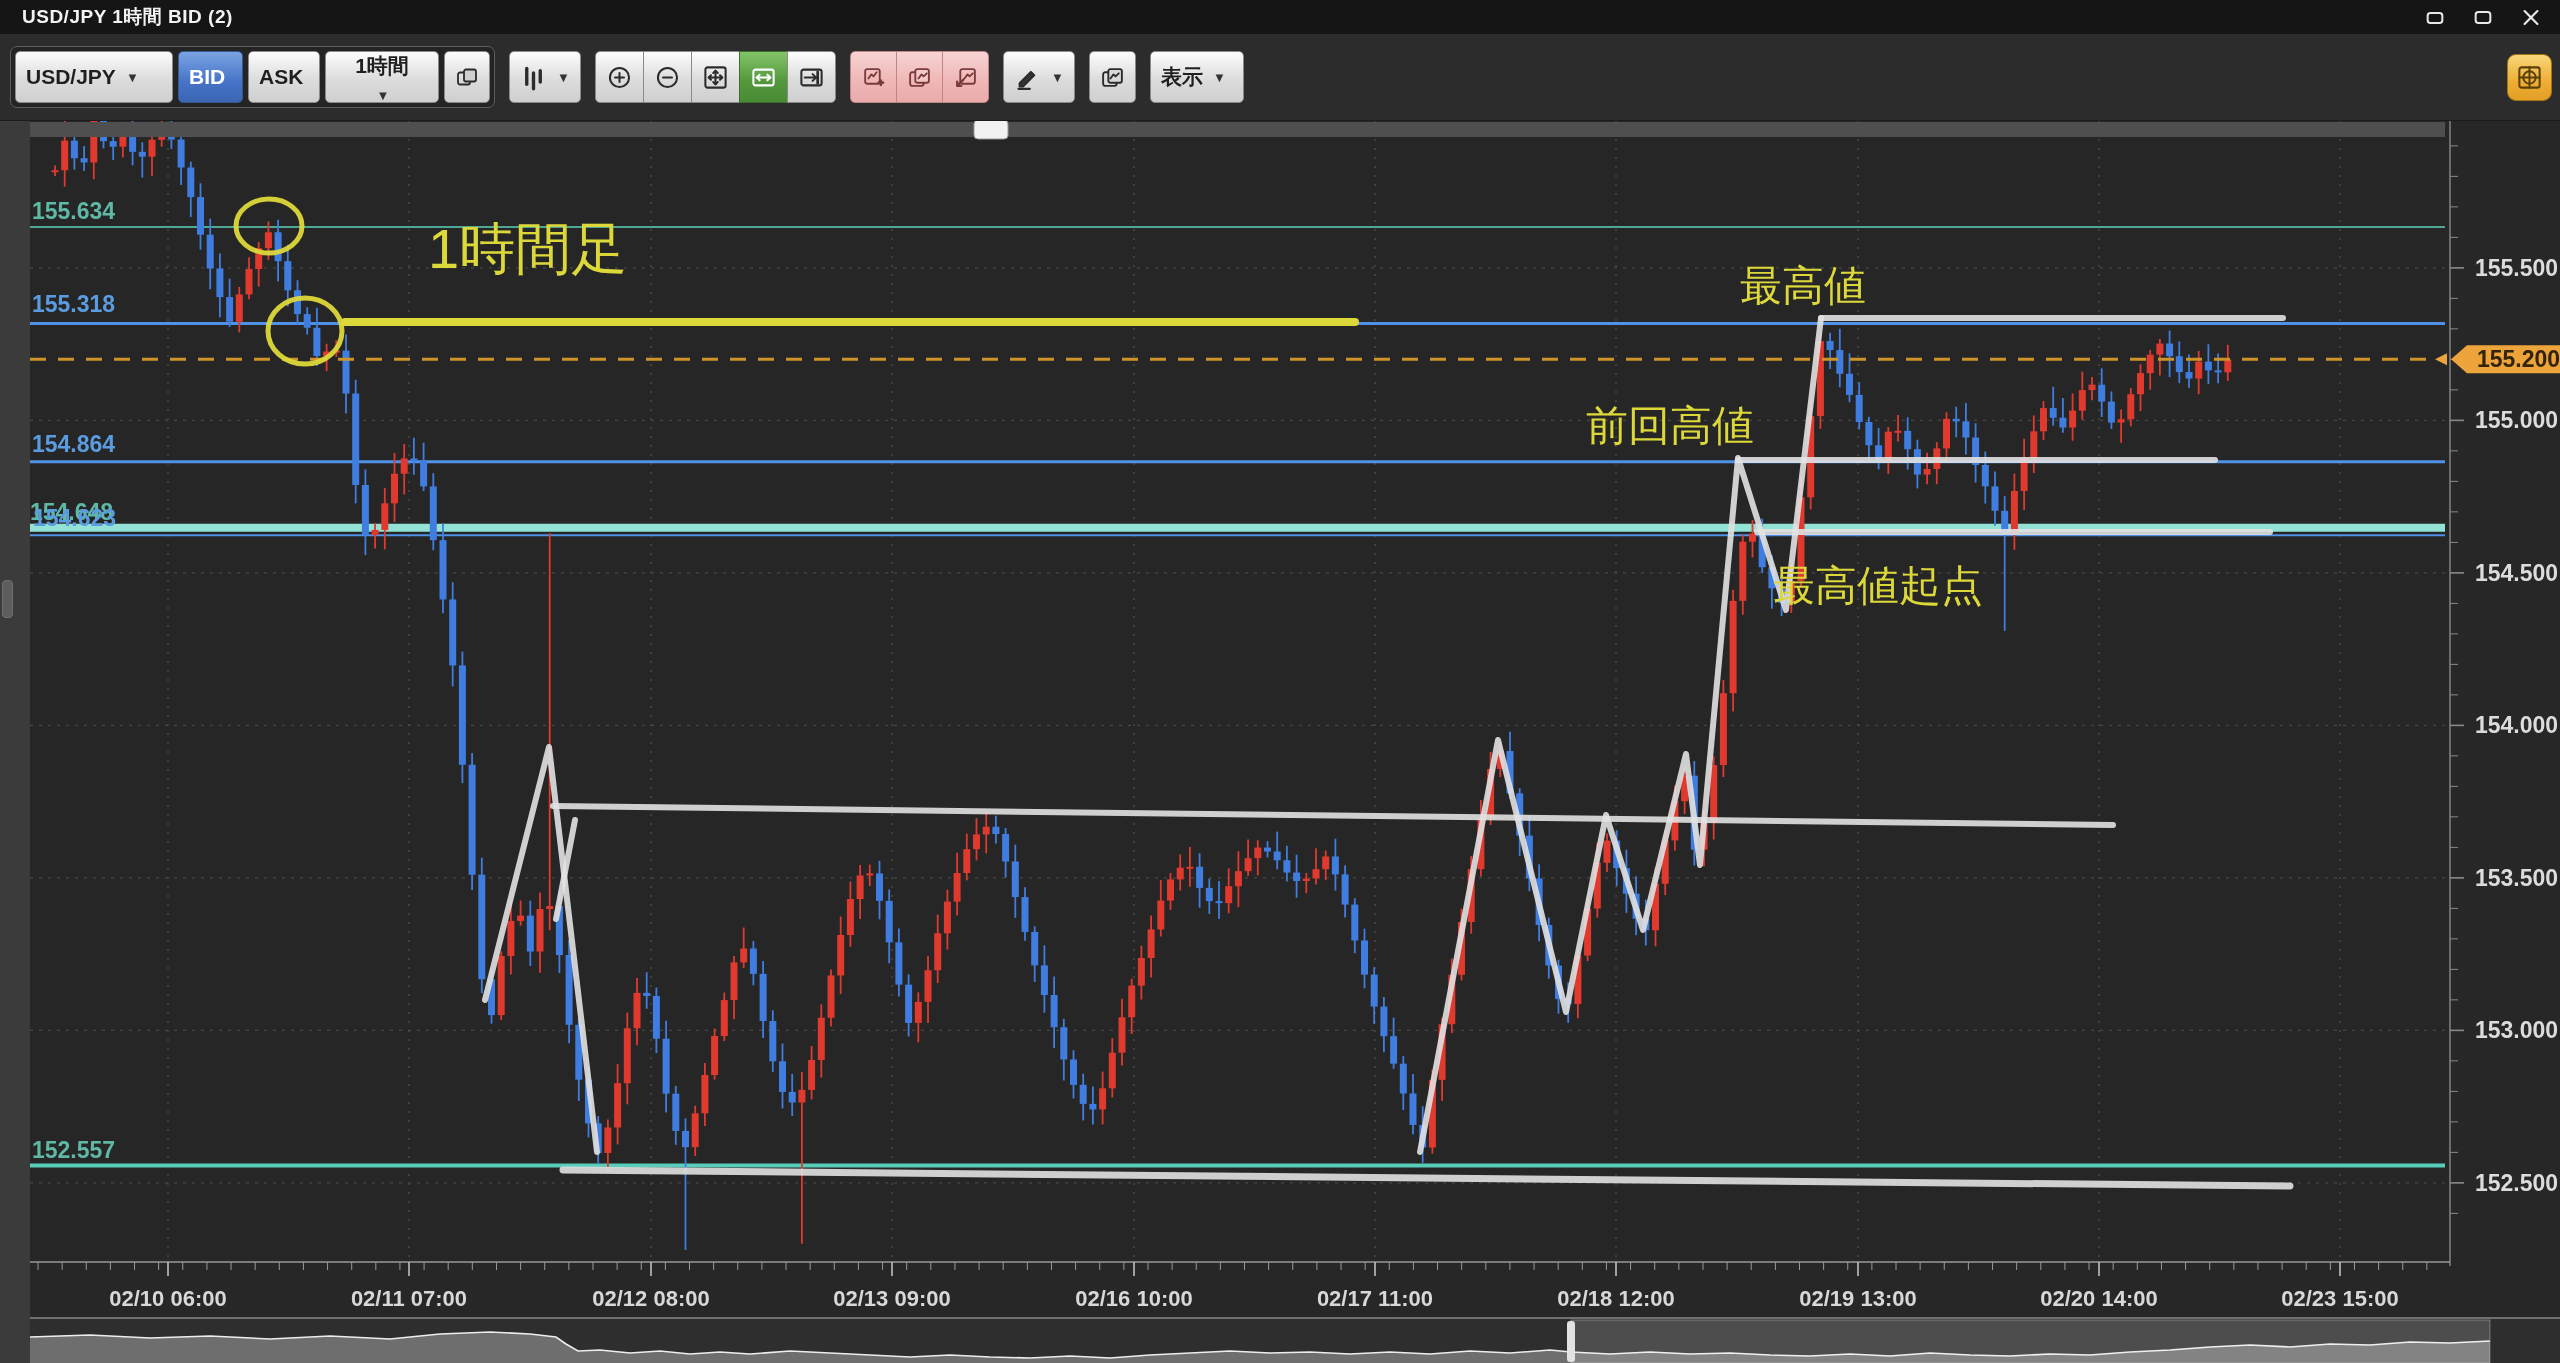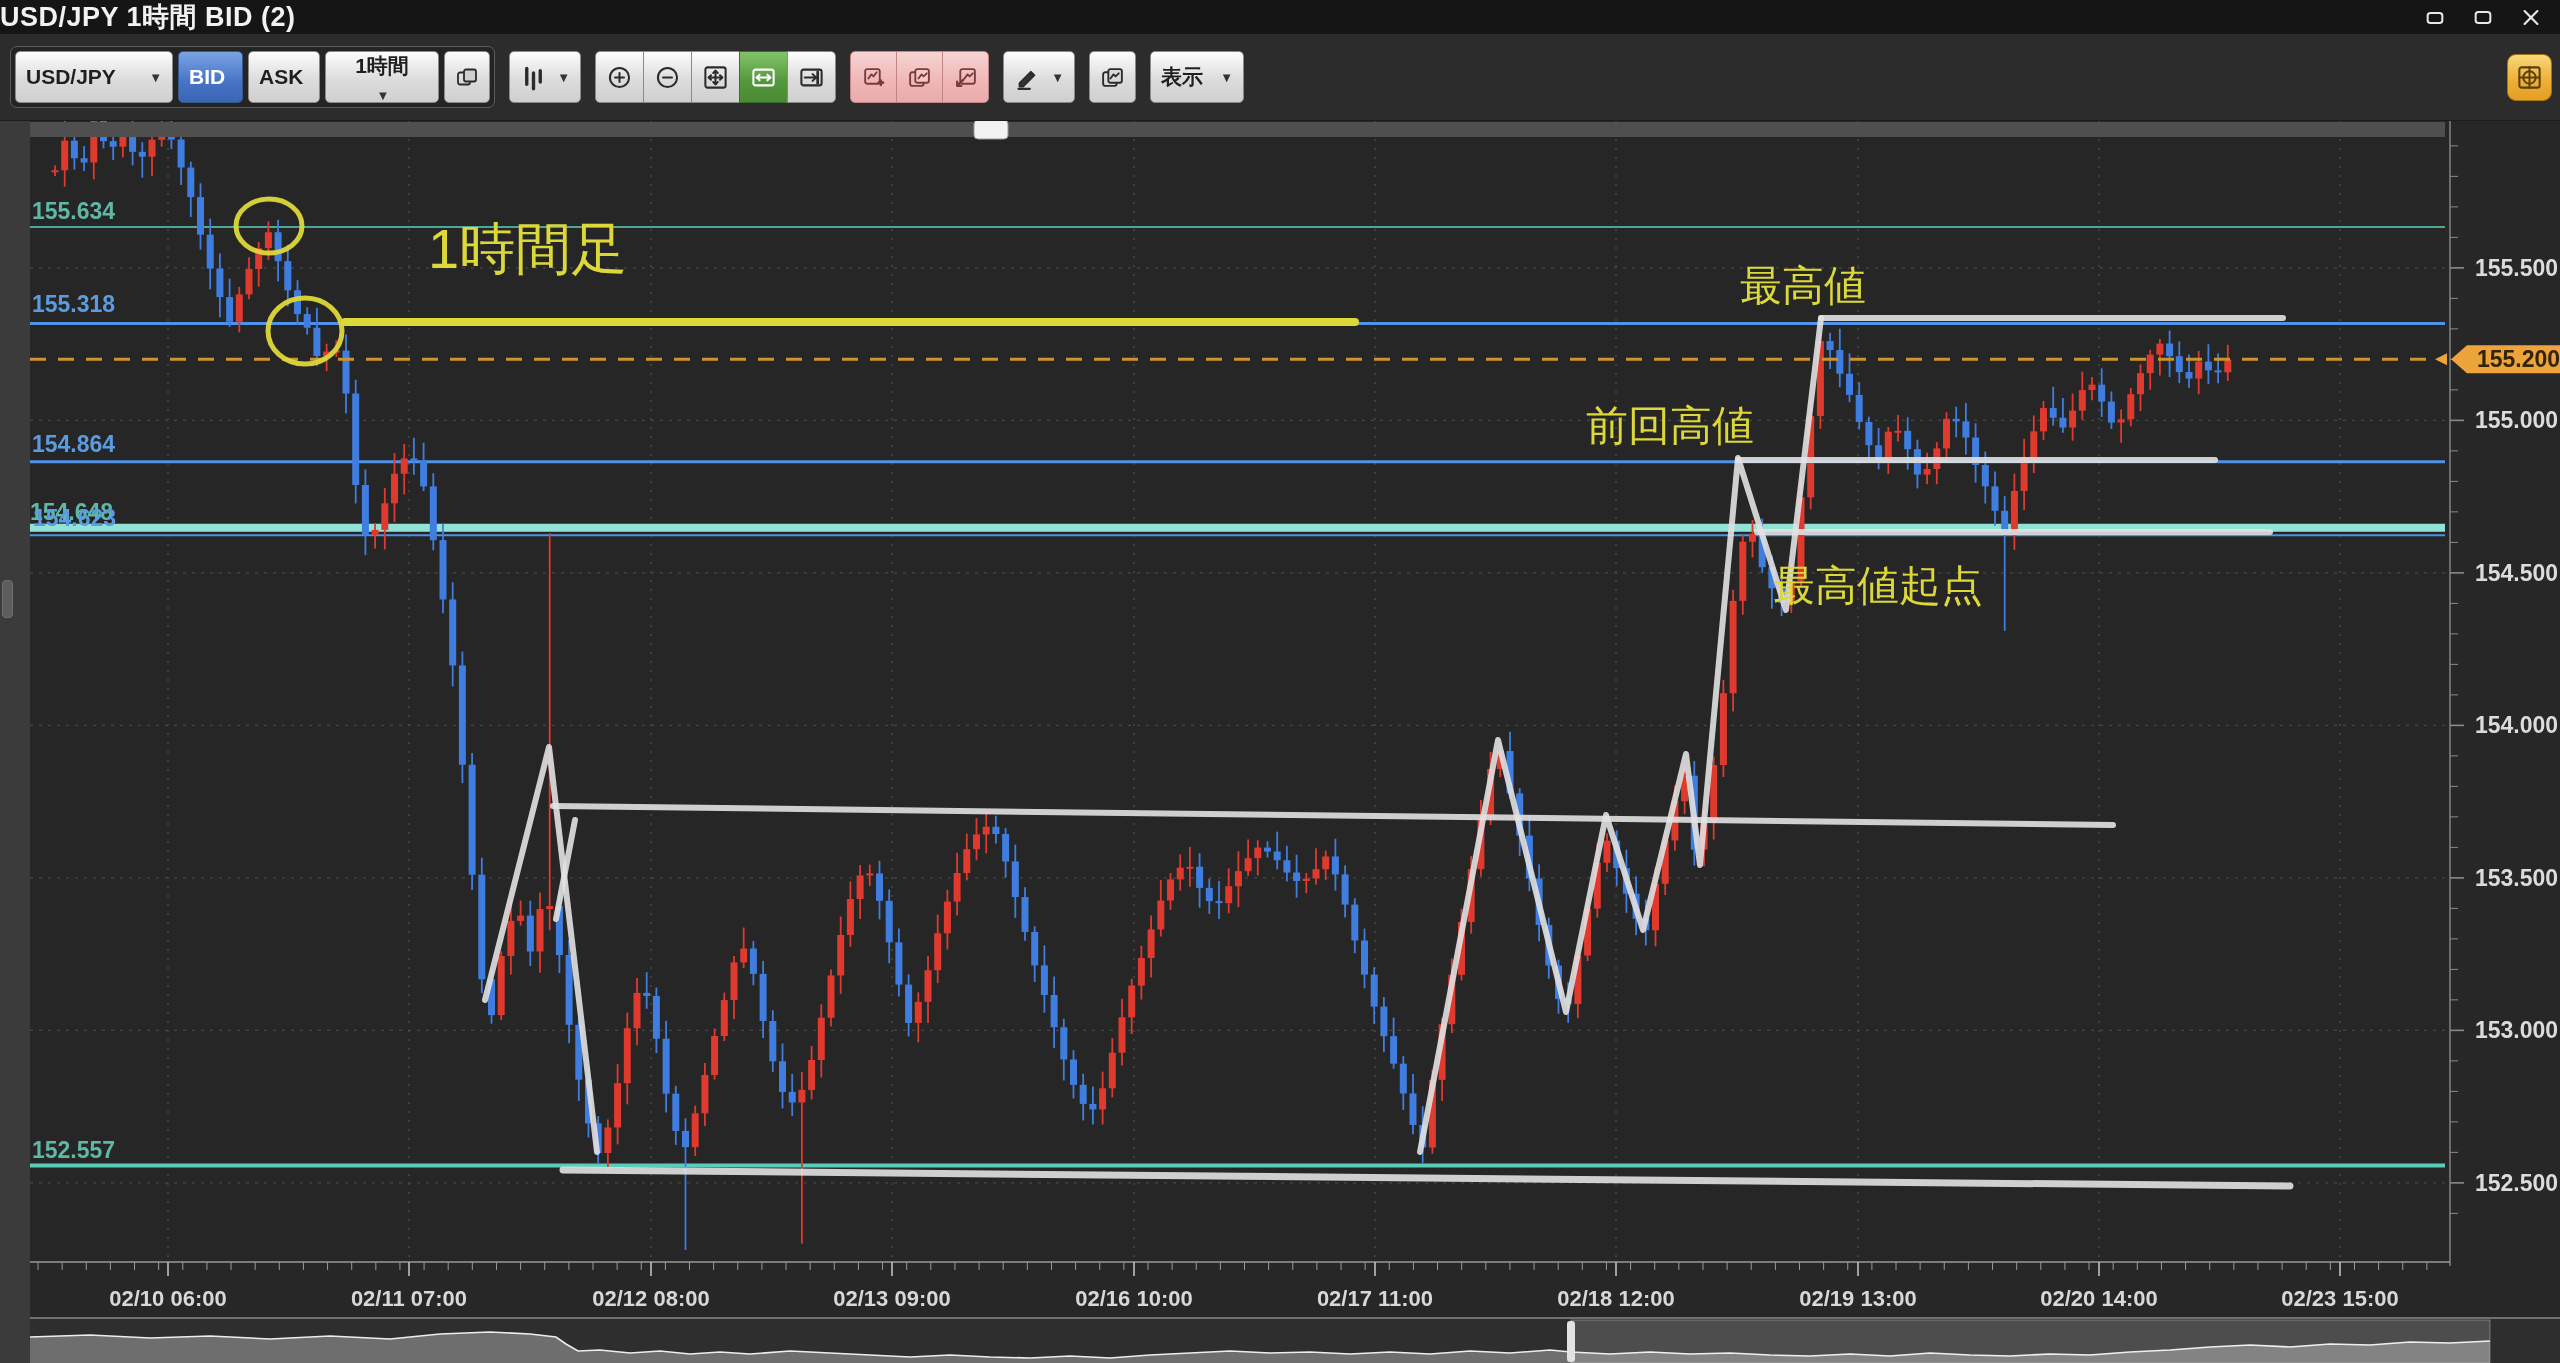--- a/index.html
+++ b/index.html
@@ -3,34 +3,34 @@
 <meta charset="utf-8">
 <style>
   html,body{margin:0;padding:0;background:#1a1a1a;}
   .screen{position:relative;width:2560px;height:1363px;background:#272727;overflow:hidden;
           font-family:"Liberation Sans",sans-serif;}
   svg text{font-family:"Liberation Sans","DejaVu Sans",sans-serif;}
 
   
   .titlebar{position:absolute;left:0;top:0;width:2560px;height:34px;background:#151515;
             display:flex;align-items:center;z-index:5;border-bottom:1px solid #000;}
-  .title-text{color:#f2f2f2;font-size:27px;font-weight:bold;letter-spacing:.5px;}
+  .title-text{color:#f2f2f2;font-size:19px;font-weight:bold;margin-left:22px;letter-spacing:.5px;}
   .win-controls{margin-left:auto;display:flex;gap:26px;margin-right:18px;align-items:center;}
   .win-btn{width:22px;height:18px;display:flex;align-items:center;justify-content:center;cursor:pointer;}
 
   
   .toolbar{position:absolute;left:0;top:34px;width:2560px;height:86px;background:#2c2c2c;
            display:flex;align-items:center;z-index:5;border-bottom:1px solid #1c1c1c;}
   .tb-inner{display:flex;align-items:center;gap:14px;padding-left:10px;}
   .tgroup{display:flex;align-items:center;}
   .tgroup.frame{border:1px solid #5d5d5d;border-radius:7px;padding:4px;background:#242424;gap:5px;}
   .tgroup.seg .tbtn{border-radius:0;margin-left:-1px;}
   .tgroup.seg .tbtn:first-child{border-radius:5px 0 0 5px;margin-left:0;}
   .tgroup.seg .tbtn:last-child{border-radius:0 5px 5px 0;}
-  .tbtn{height:52px;display:flex;align-items:center;justify-content:space-between;gap:8px;
+  .tbtn{height:52px;display:flex;align-items:center;justify-content:flex-start;gap:8px;
         background:linear-gradient(#fdfdfd,#dcdcdc 55%,#cfcfcf);border:1px solid #8a8a8a;
         border-radius:5px;color:#1f1f1f;font-size:21px;font-weight:bold;cursor:pointer;
         box-sizing:border-box;padding:0 10px;}
   .tbtn.blue{background:linear-gradient(#7ba4e4,#4673c7 60%,#3c66b4);color:#fff;border-color:#35598f;}
   .tbtn.green{background:linear-gradient(#84c468,#53973c 60%,#4a8a35);border-color:#3c6e2c;}
   .tbtn.pink{background:linear-gradient(#f7d3d3,#efb6b6 60%,#eaabab);border-color:#c08585;}
   .caret{font-size:13px;color:#333;margin-left:2px;}
   .crosshair-btn{position:absolute;right:8px;top:54px;width:43px;height:45px;border-radius:9px;
         background:linear-gradient(#f7d77a,#eead33 60%,#e39f26);border:1px solid #a57714;
         display:flex;align-items:center;justify-content:center;cursor:pointer;z-index:5;}

